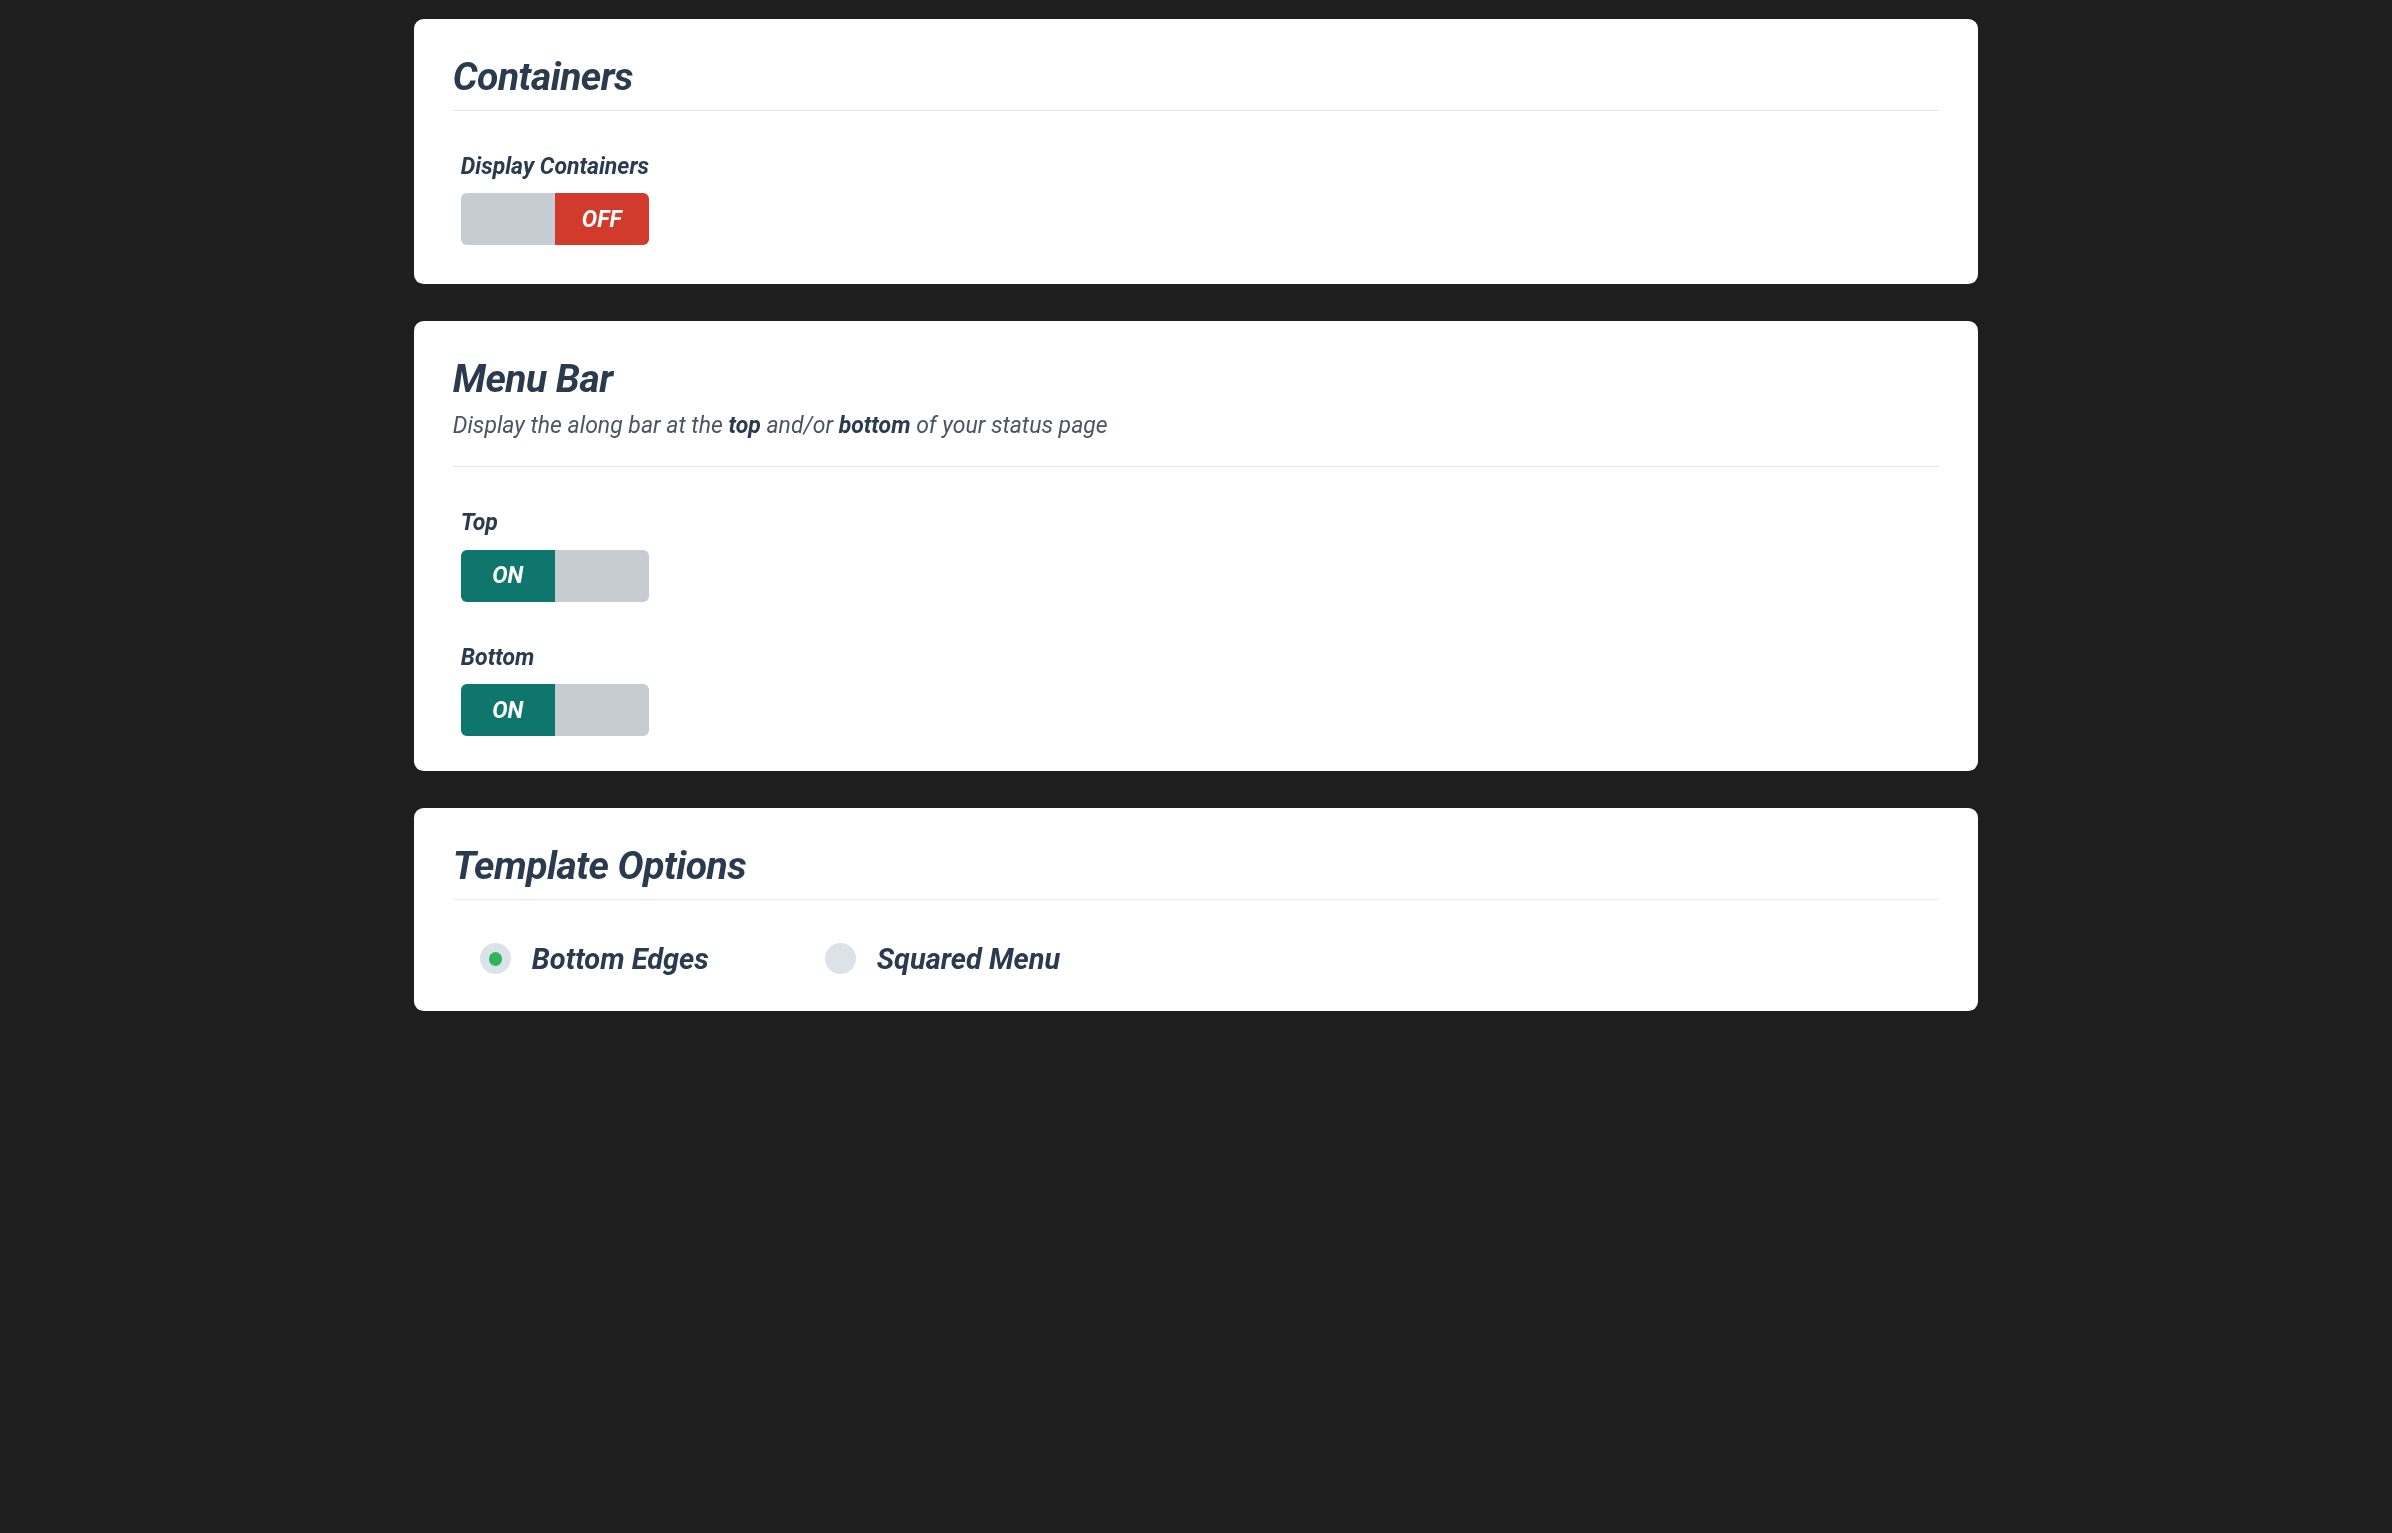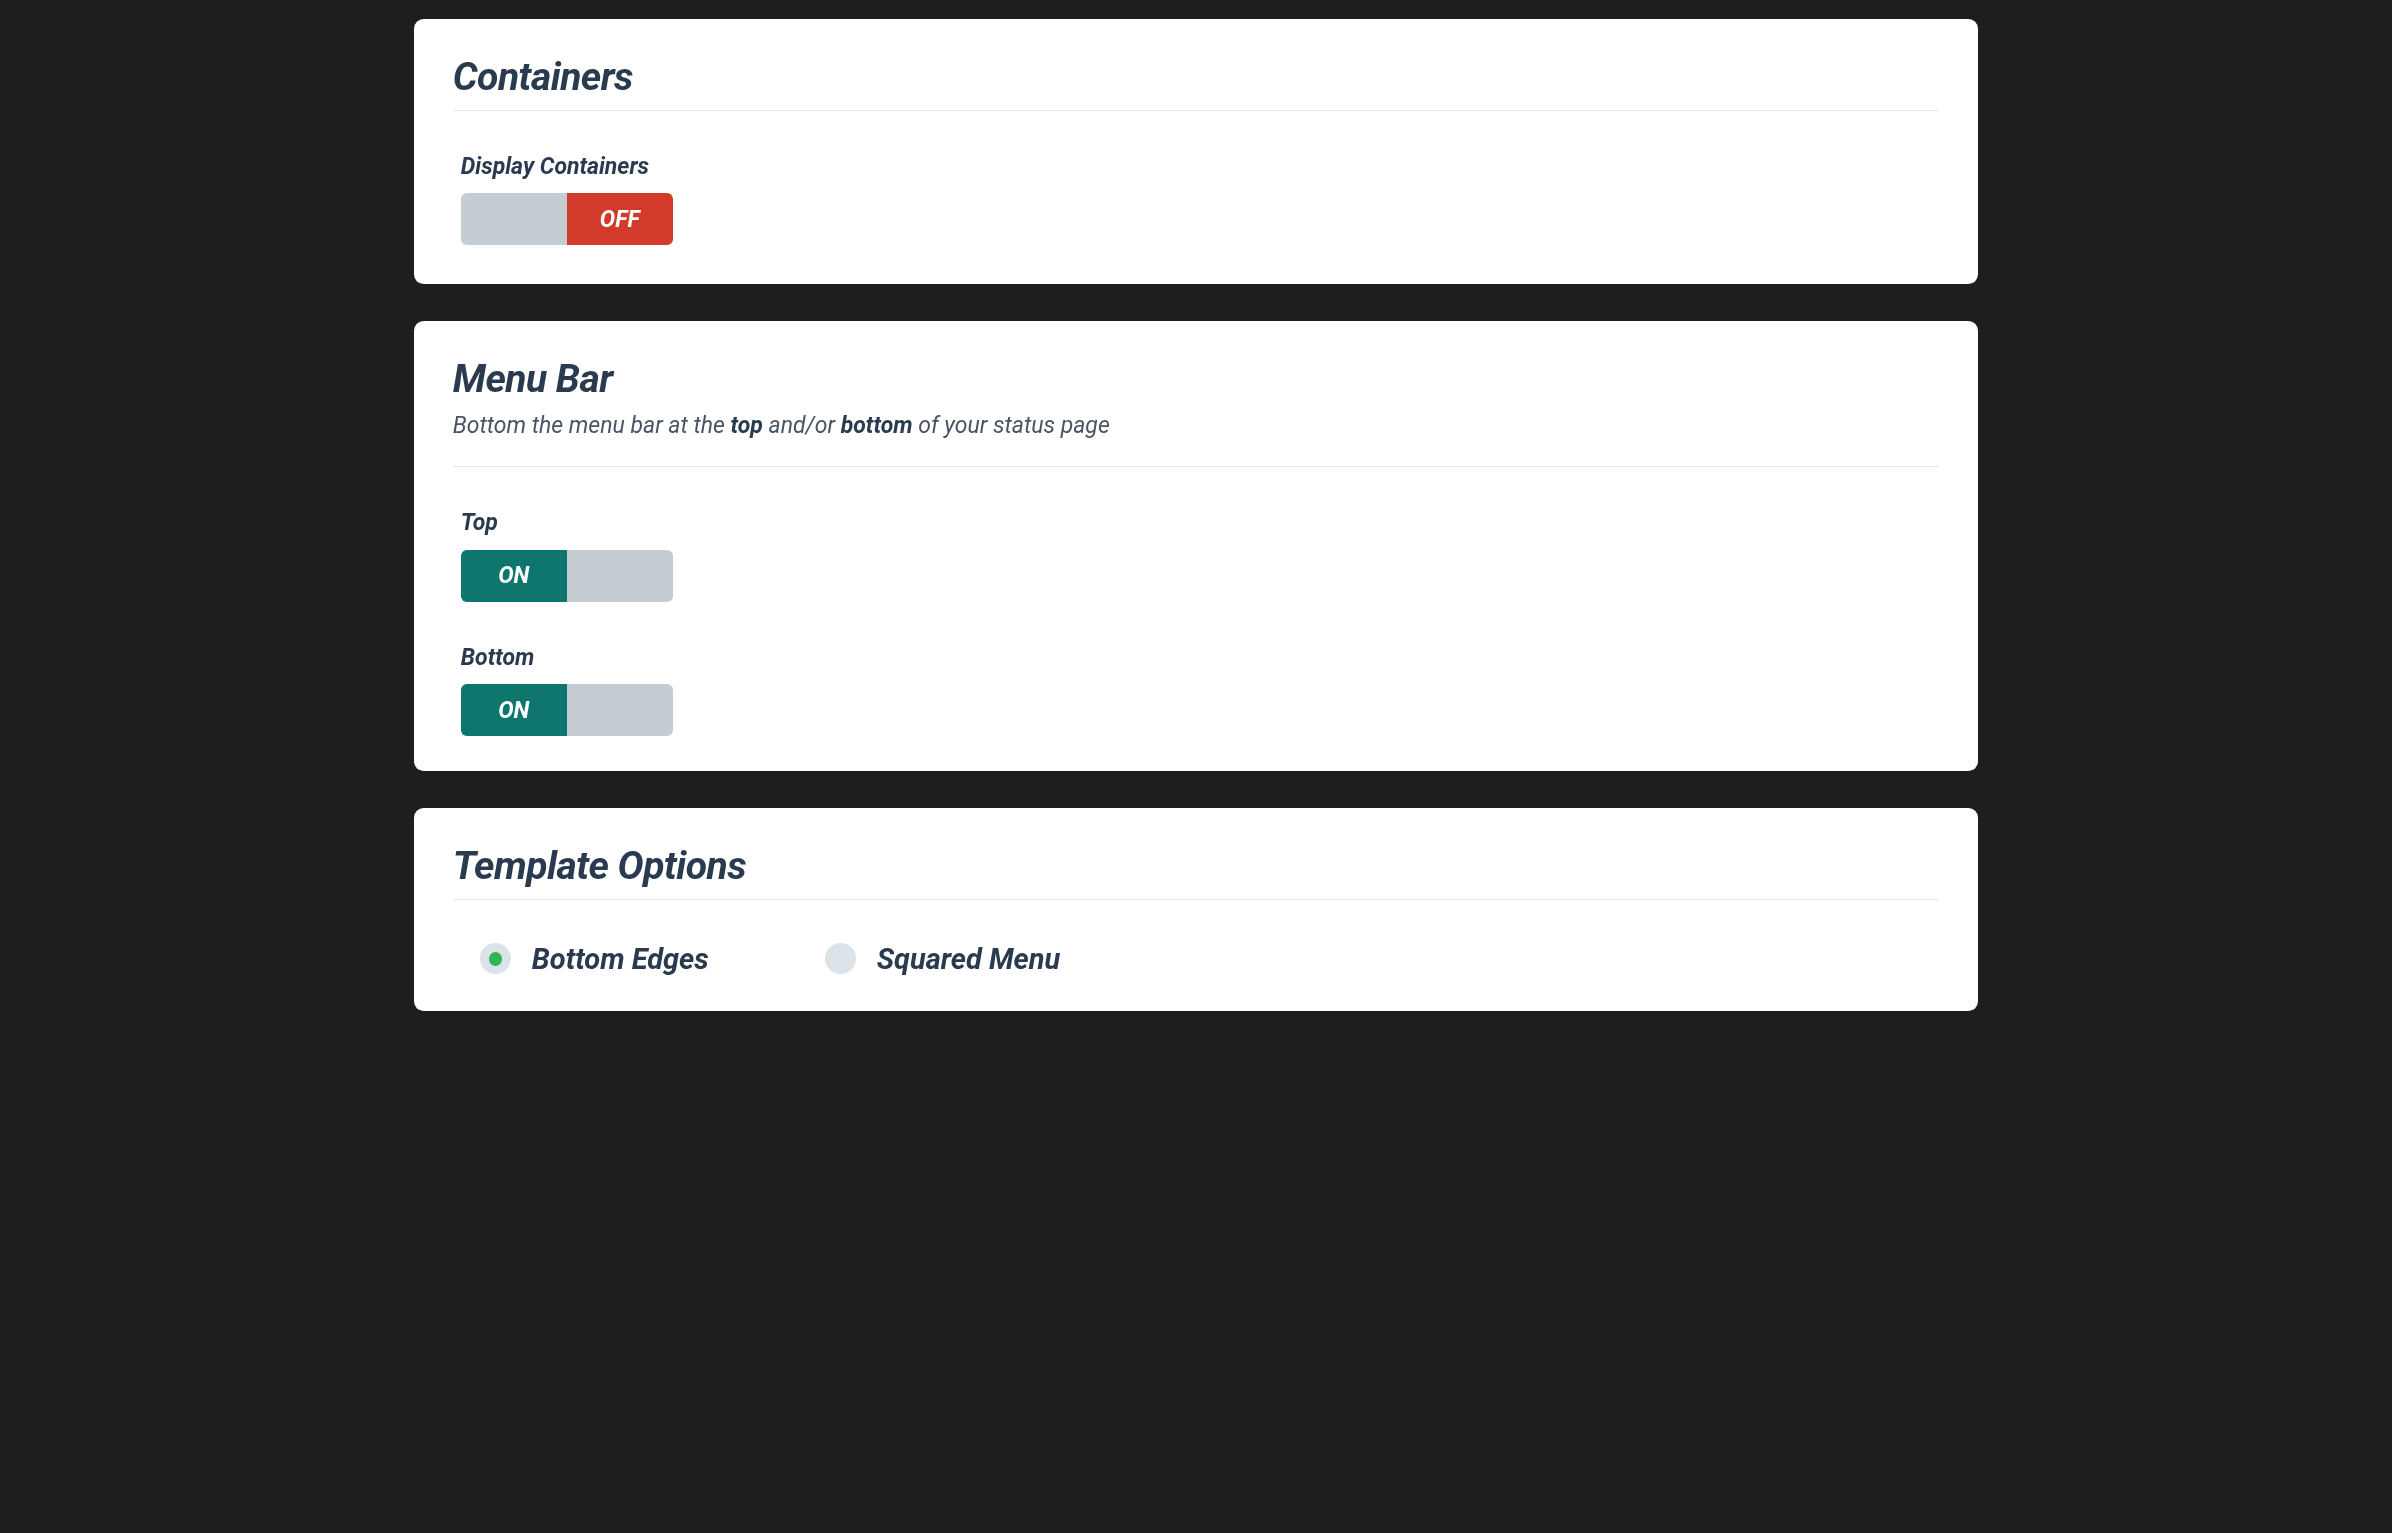--- a/index.html
+++ b/index.html
@@ -48,21 +48,21 @@
   }
   .field-label {
     font-size: 23px;
     font-weight: 700;
     color: #2a3b50;
     margin-bottom: 13.5px;
     display: block;
   }
   .toggle {
     display: inline-flex;
-    width: 212px;
+    width: 188px;
     height: 52px;
     border-radius: 5.8px;
     overflow: hidden;
     cursor: pointer;
     user-select: none;
   }
   .toggle-half {
     flex: 1;
     display: flex;
     align-items: center;
@@ -134,21 +134,21 @@
       <div class="toggle">
         <div class="toggle-half toggle-neutral"></div>
         <div class="toggle-half toggle-off">OFF</div>
       </div>
     </div>
   </div>
 
   <div class="card">
     <h2 class="card-title">Menu Bar</h2>
     <p class="card-description">
-      <span>Bottom the menu bar at the </span><span class="bold">top</span><span> and/or </span><span class="bold">bottom</span><span> of your status page</span>
+      <span>Display the along bar at the </span><span class="bold">top</span><span> and/or </span><span class="bold">bottom</span><span> of your status page</span>
     </p>
     <hr class="divider">
     <div class="field-group">
       <span class="field-label">Top</span>
       <div class="toggle">
         <div class="toggle-half toggle-on">ON</div>
         <div class="toggle-half toggle-neutral"></div>
       </div>
     </div>
     <div class="field-group">

